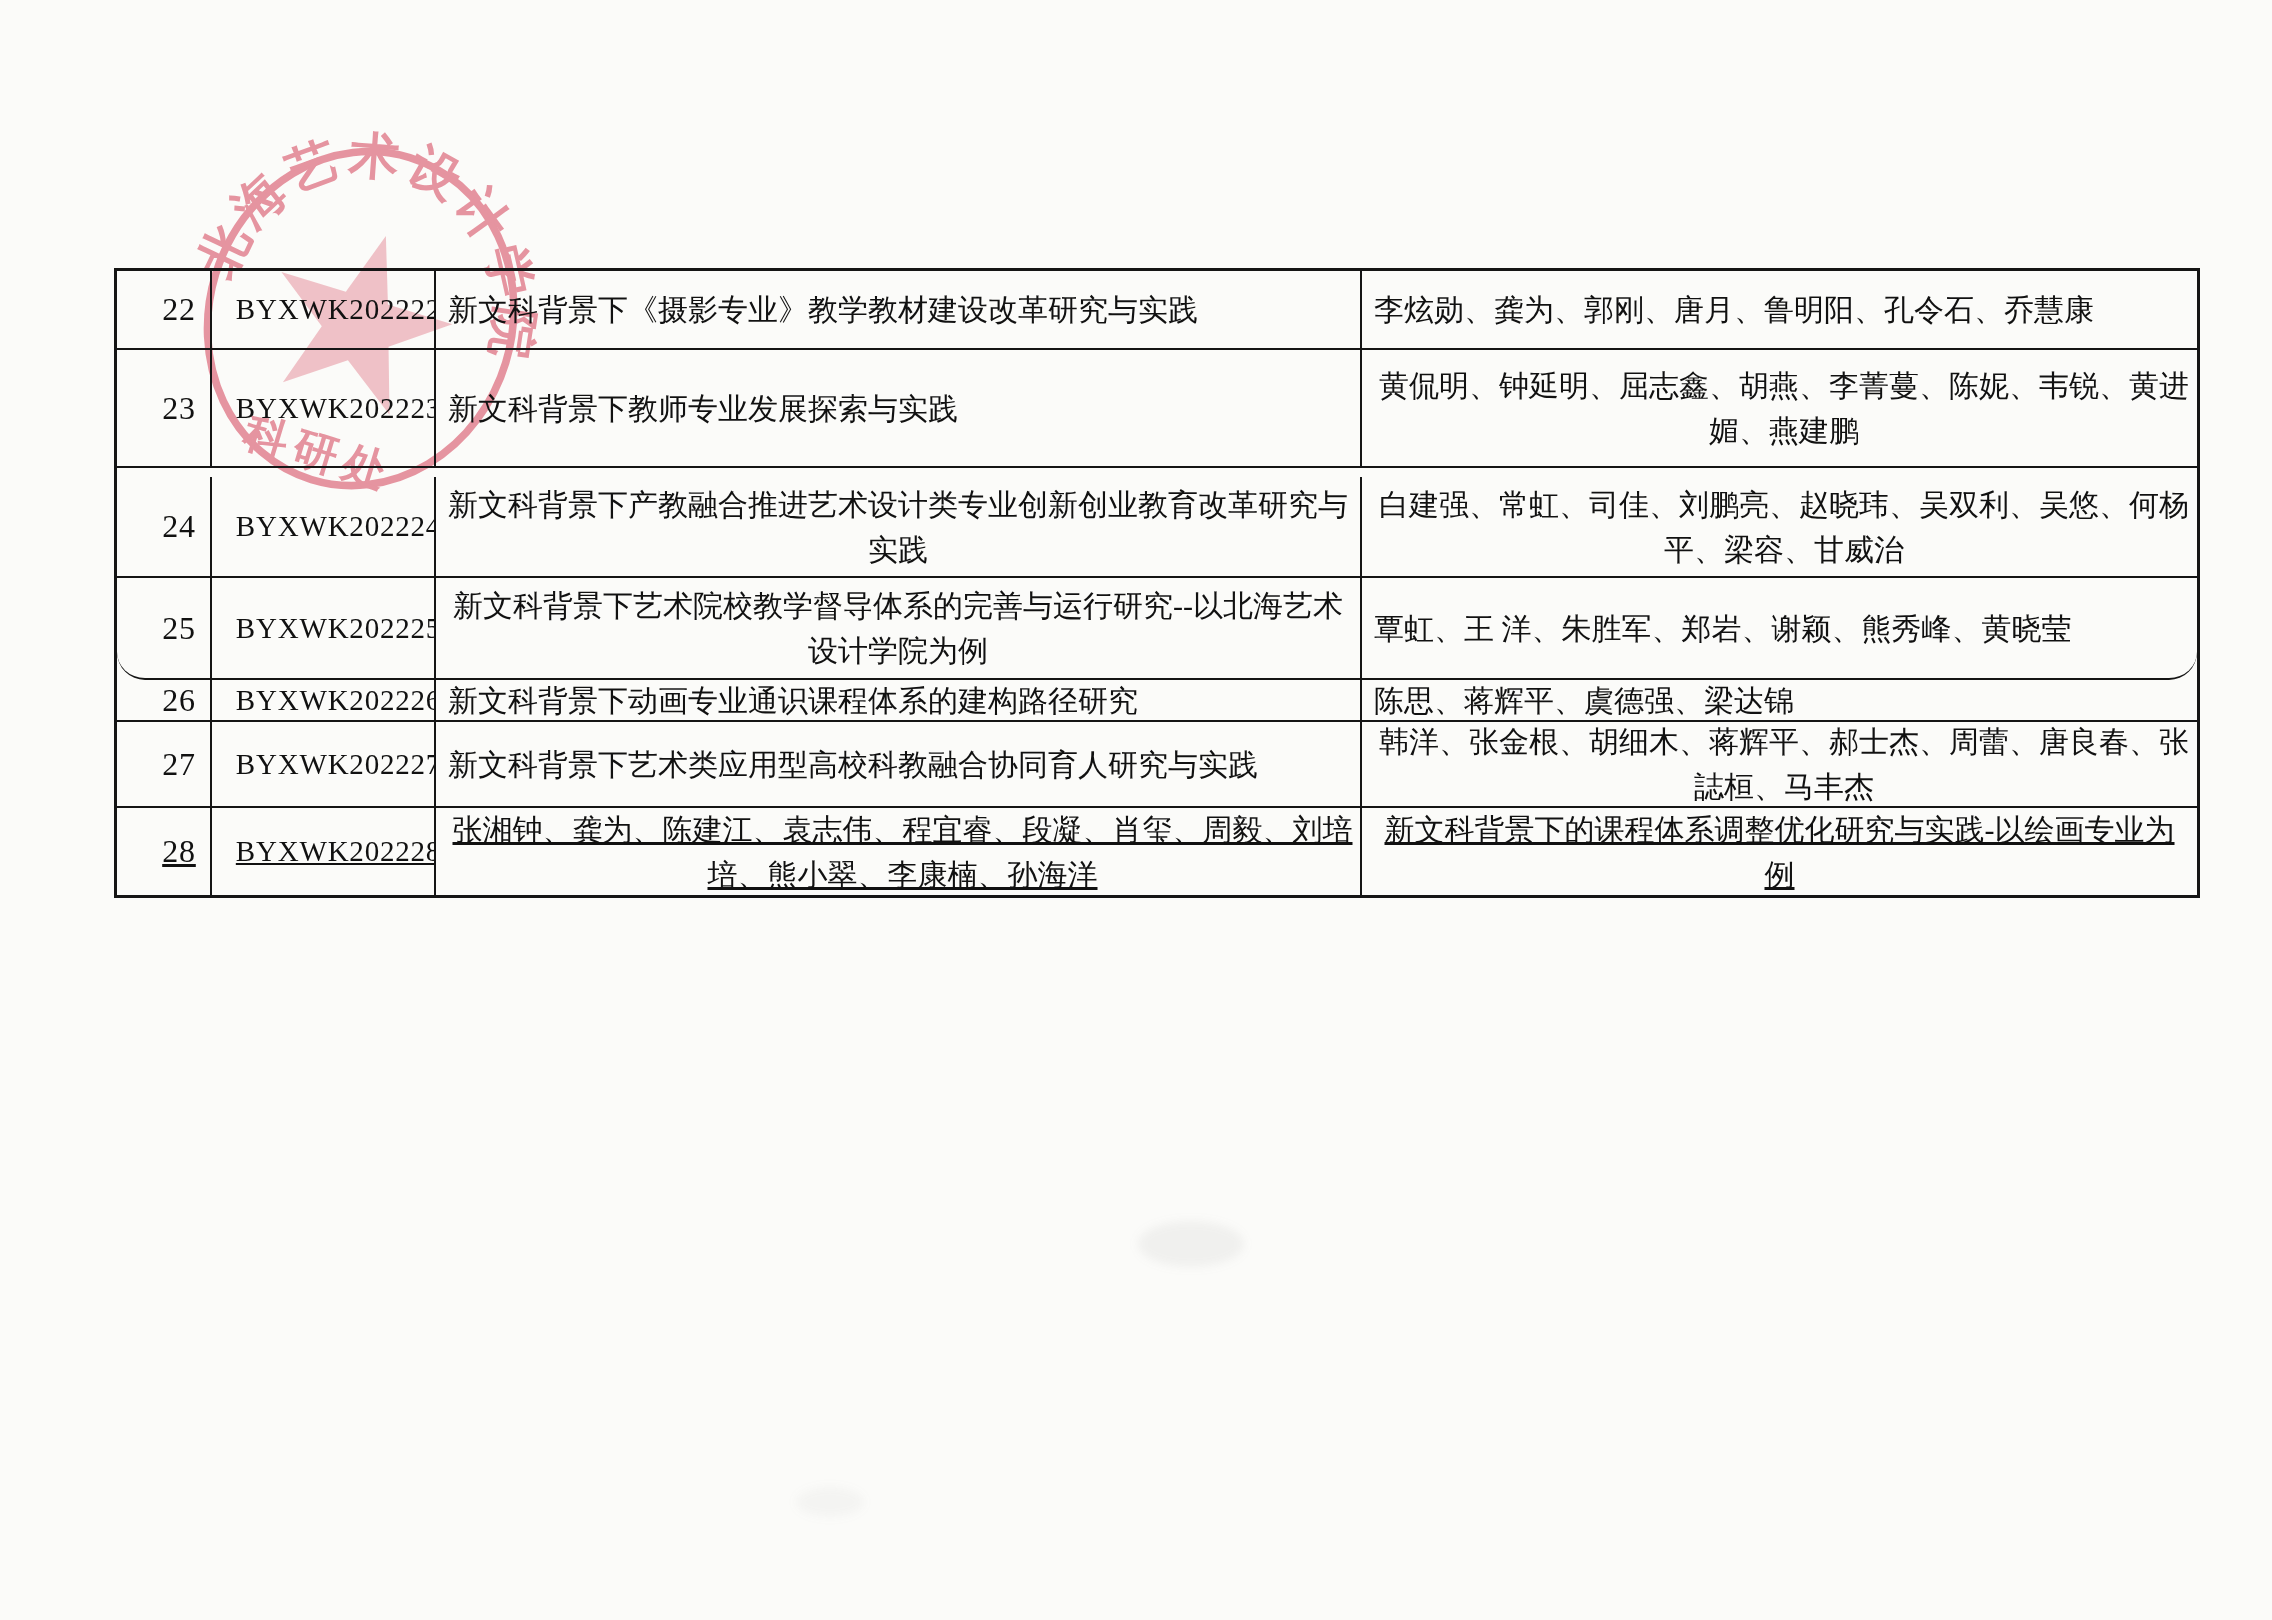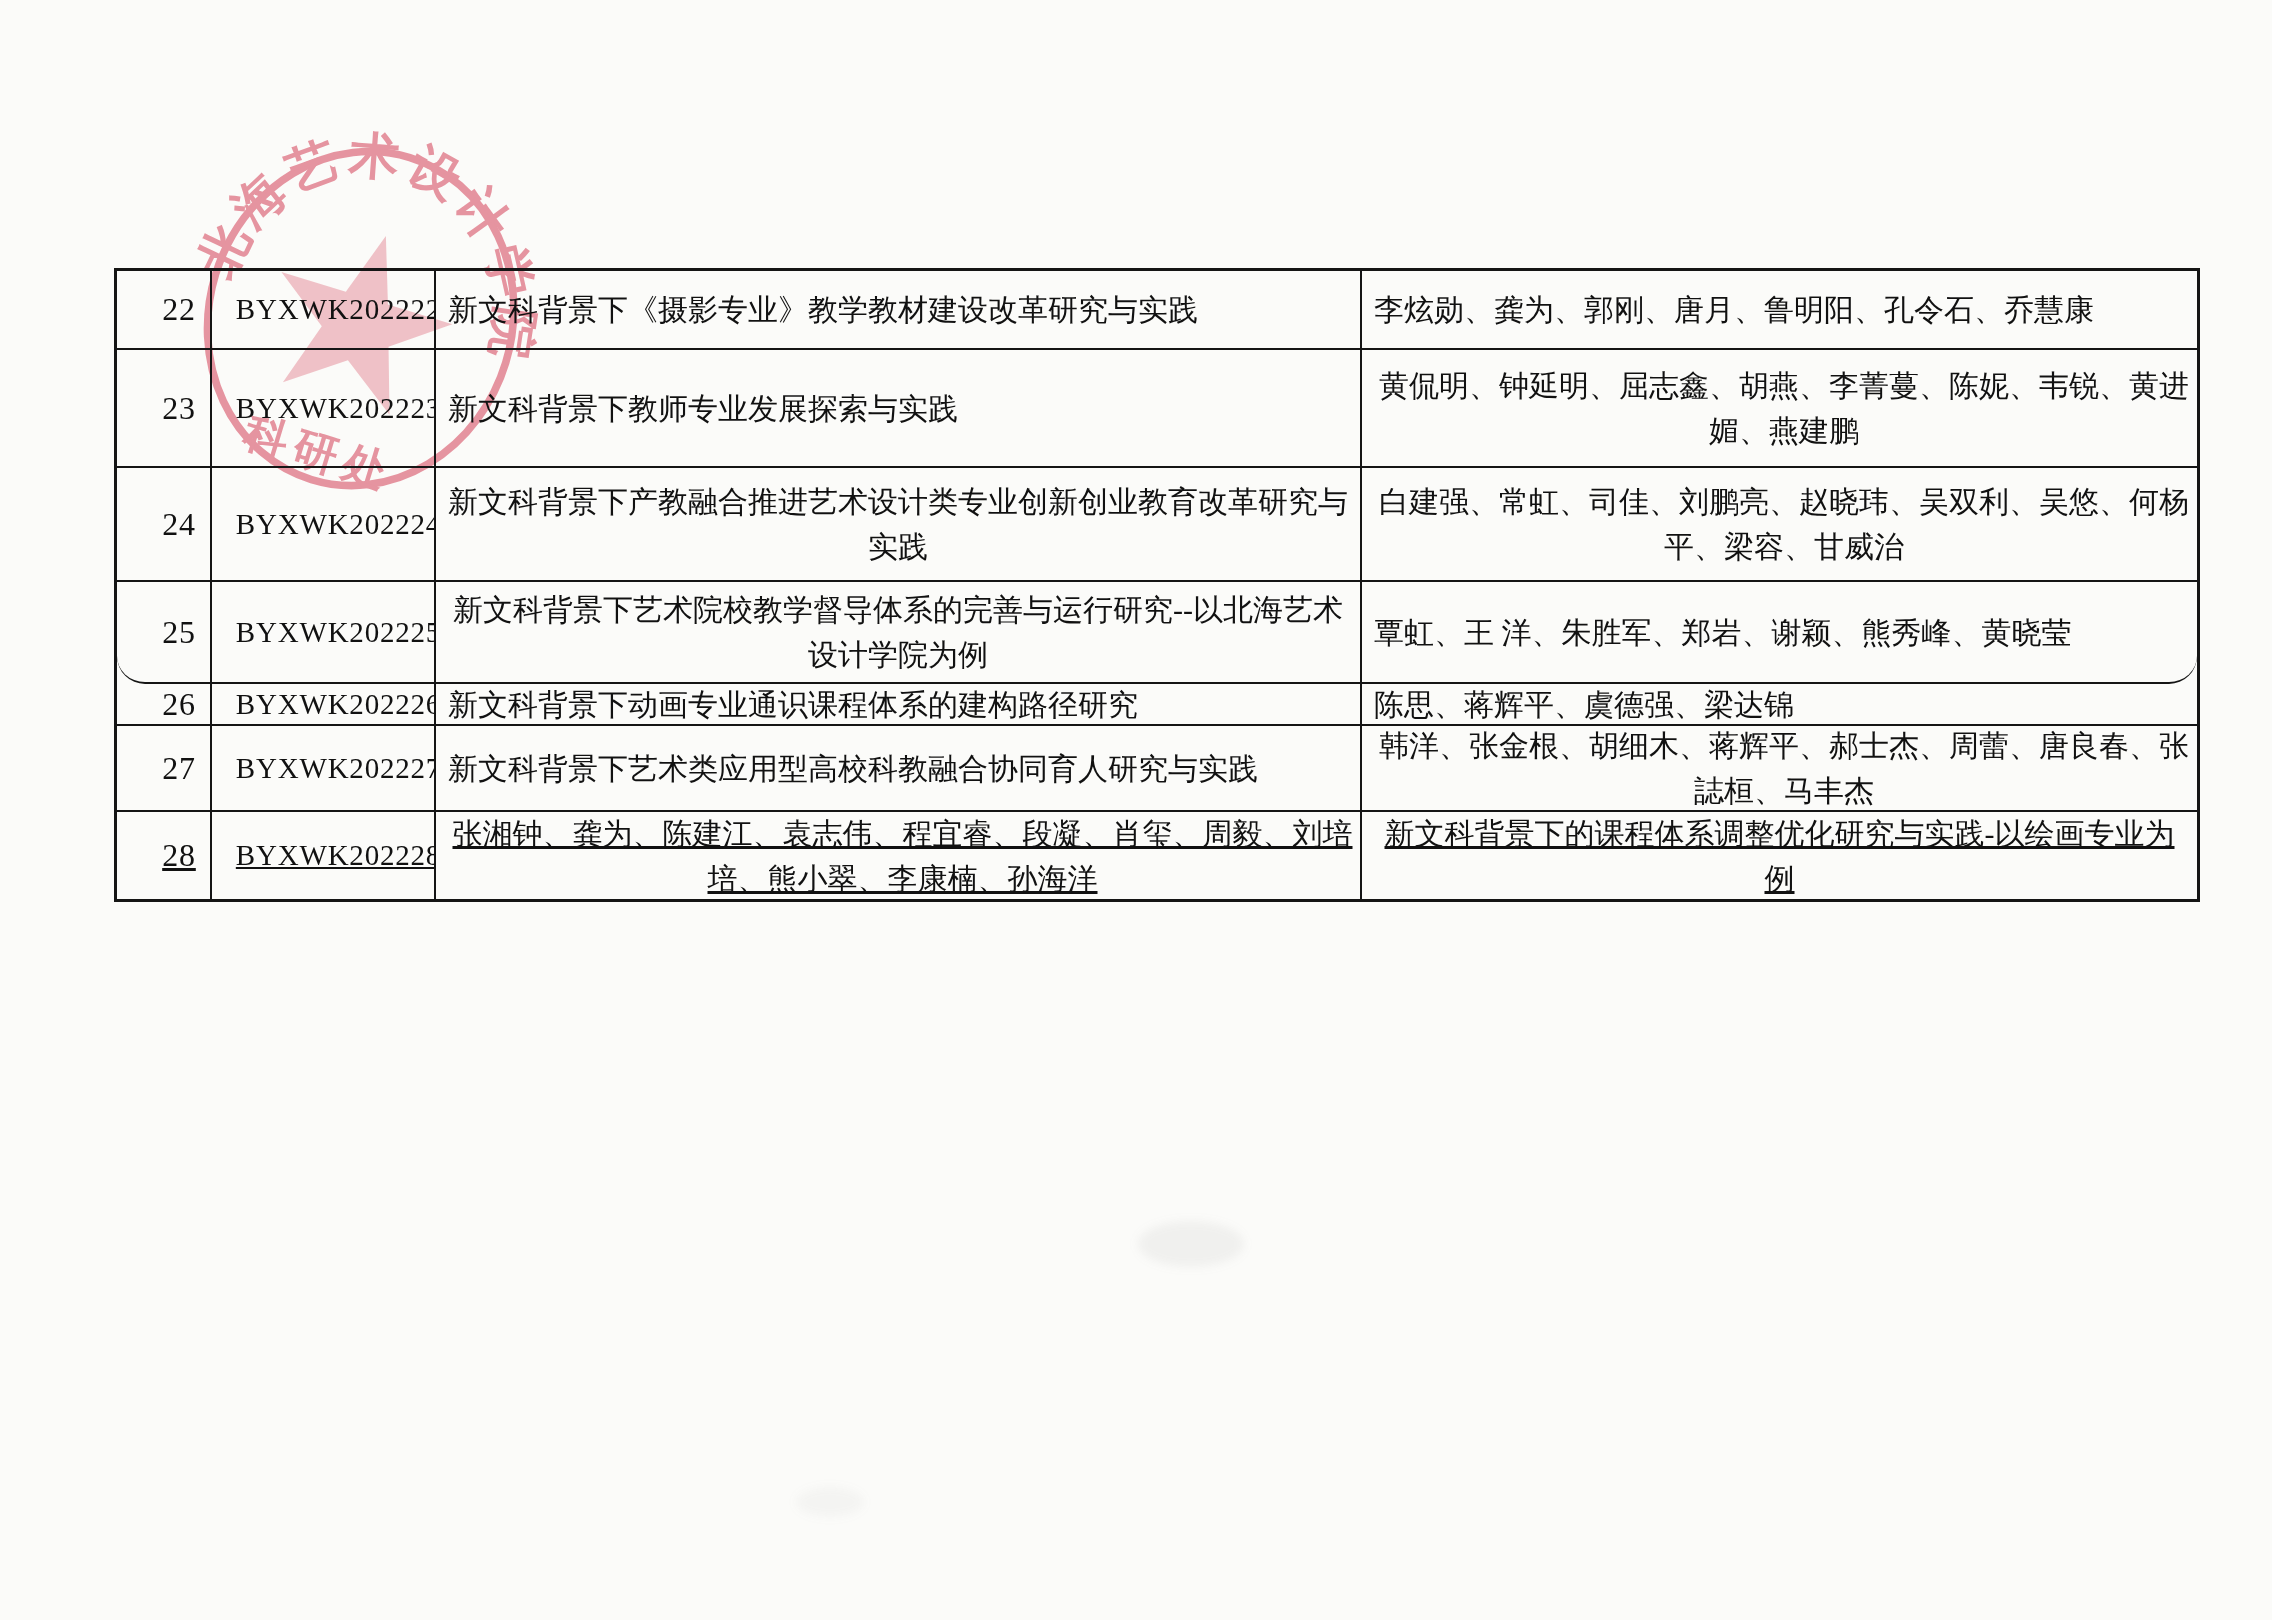--- a/index.html
+++ b/index.html
@@ -24,21 +24,21 @@
   }
   .row{
     display:grid;
     grid-template-columns:95px 224px 926px auto;
     box-sizing:border-box;
     border-bottom:2.3px solid #151515;
   }
   .row:last-child{border-bottom:none;text-decoration:underline;}
   .row:nth-child(1){height:79px;}
   .row:nth-child(2){height:118px;}
-  .row:nth-child(3){height:114px;}
+  .row:nth-child(3){height:101px;margin-top:9px;}
   .row:nth-child(4){height:102px;border-radius:28px;}
   .row:nth-child(5){height:42px;}
   .row:nth-child(6){height:86px;}
   .row:nth-child(7){height:87px;}
   .cell{
     box-sizing:border-box;
     border-right:2.3px solid #151515;
     display:flex;
     align-items:center;
     overflow:hidden;

